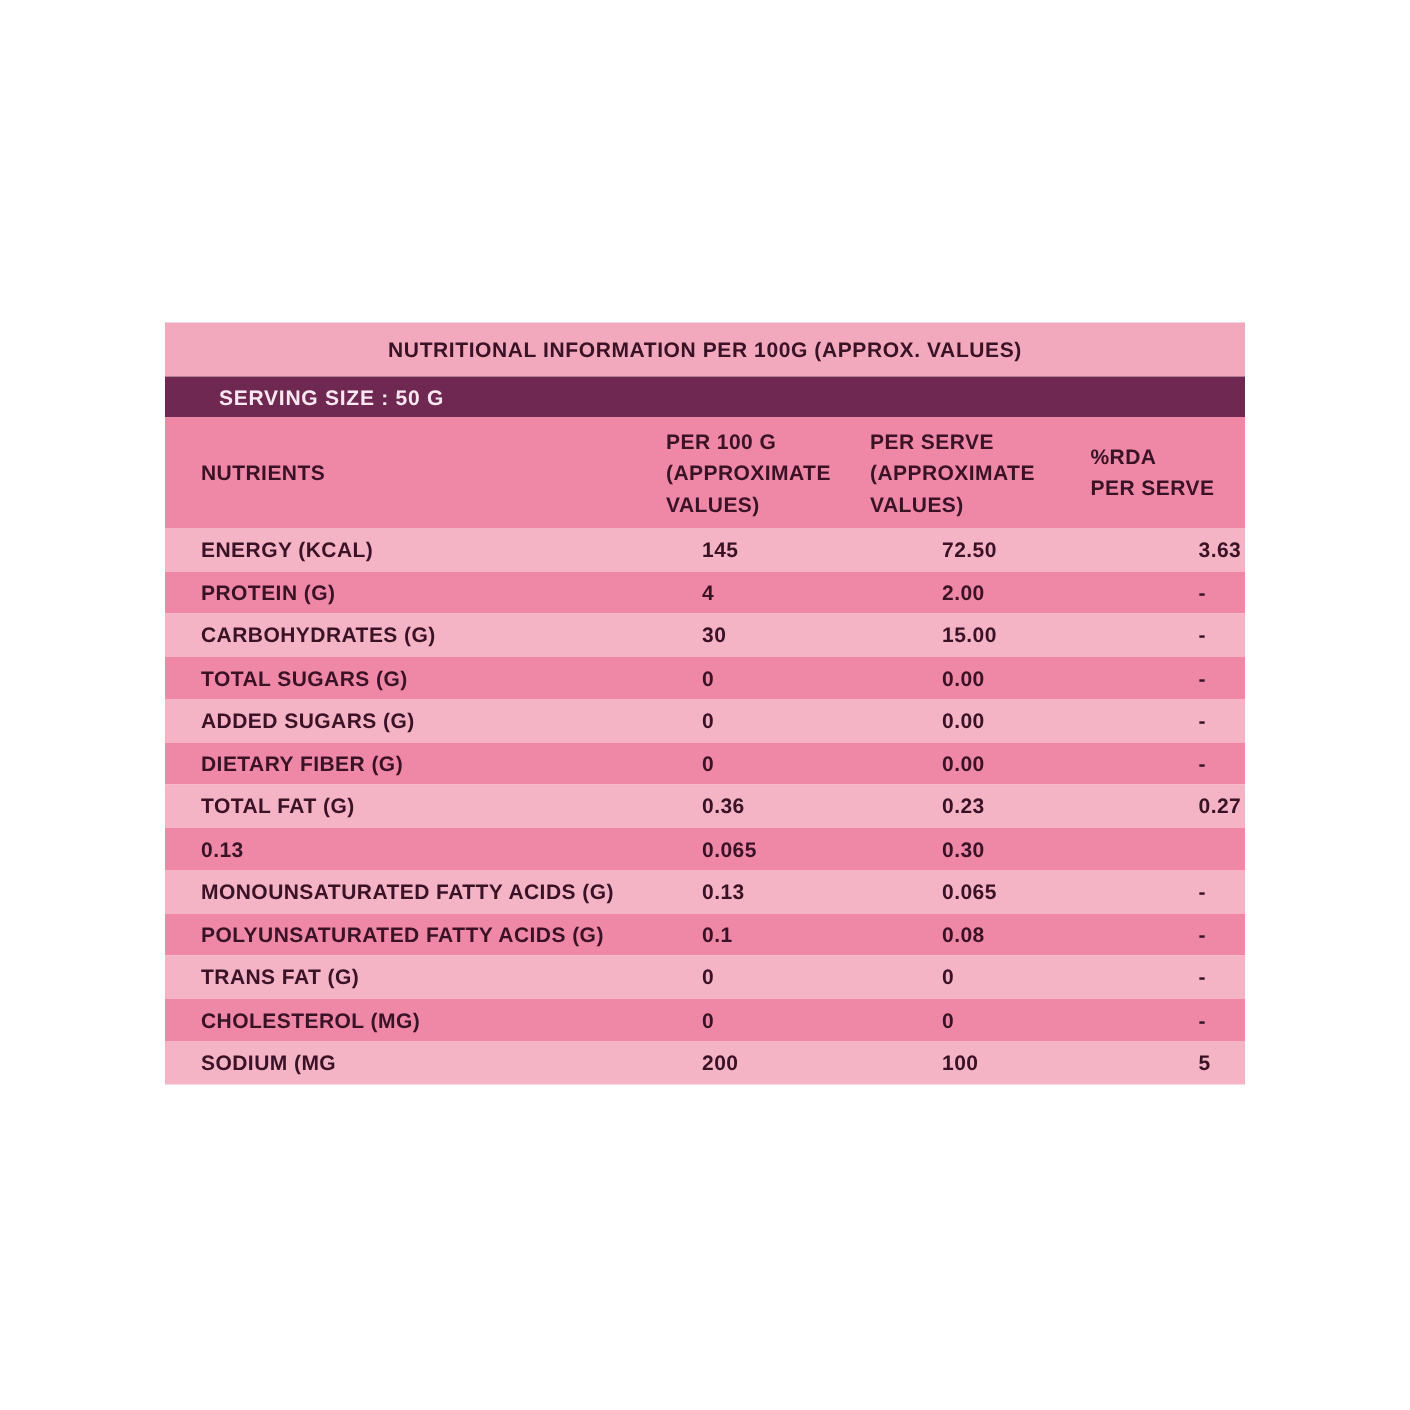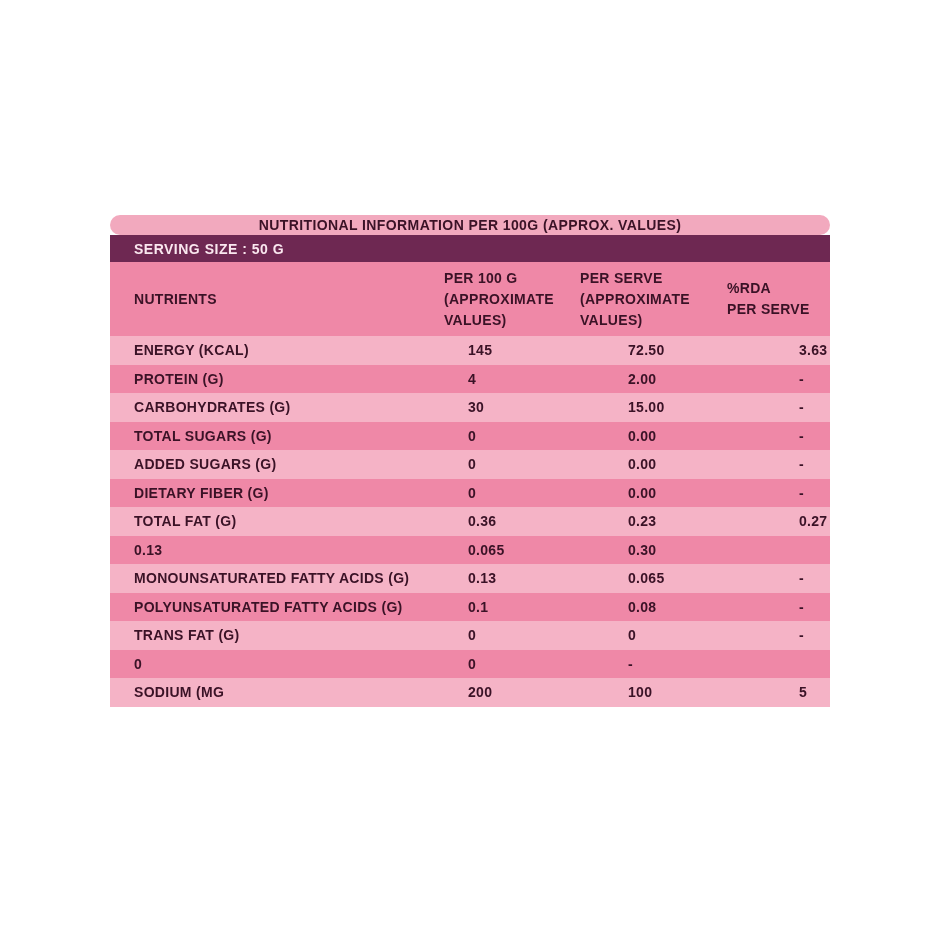--- a/index.html
+++ b/index.html
@@ -25,33 +25,32 @@
     background: var(--page-bg);
   }
   .nutrition-table {
     position: absolute;
     left: 110px; top: 215px;
     width: 720px;
     color: var(--text);
     font-weight: 700;
   }
   .title-bar {
-    height: 20px;
+    height: 36px;
     background: var(--title-bar-bg);
     display: flex; align-items: center; justify-content: center;
     font-size: 14px;
     letter-spacing: 0.4px;
-    border-radius: 10px;
   }
   .serving-bar {
     height: 27px;
     background: var(--serving-bar-bg);
     color: var(--serving-bar-text);
     display: flex; align-items: center;
-    padding-left: 24px;
+    padding-left: 36px;
     font-size: 14px;
     letter-spacing: 0.5px;
   }
   .grid-row {
     display: grid;
     grid-template-columns: 310px 136px 147px auto;
     align-items: center;
     padding-left: 24px;
   }
   .header-row {
@@ -160,20 +159,21 @@
     <div class="cell">0.08</div>
     <div class="cell">-</div>
   </div>
         <div class="grid-row data-row light">
     <div class="cell">TRANS FAT (G)</div>
     <div class="cell">0</div>
     <div class="cell">0</div>
     <div class="cell">-</div>
   </div>
         <div class="grid-row data-row dark">
+    <div class="cell">CHOLESTEROL (MG)</div>
     <div class="cell">0</div>
     <div class="cell">0</div>
     <div class="cell">-</div>
   </div>
         <div class="grid-row data-row light">
     <div class="cell">SODIUM (MG</div>
     <div class="cell">200</div>
     <div class="cell">100</div>
     <div class="cell">5</div>
   </div>

